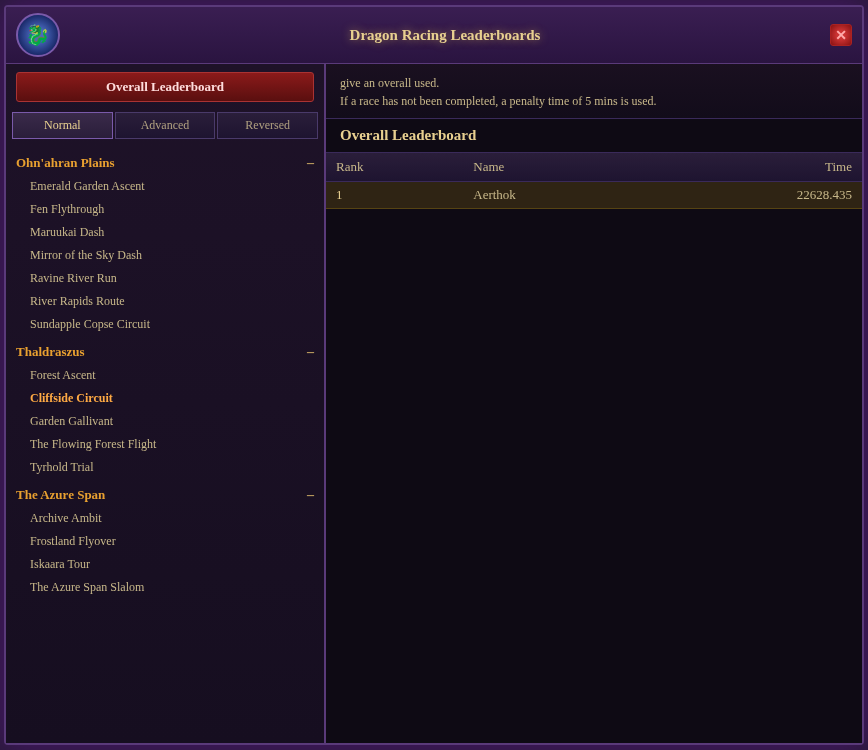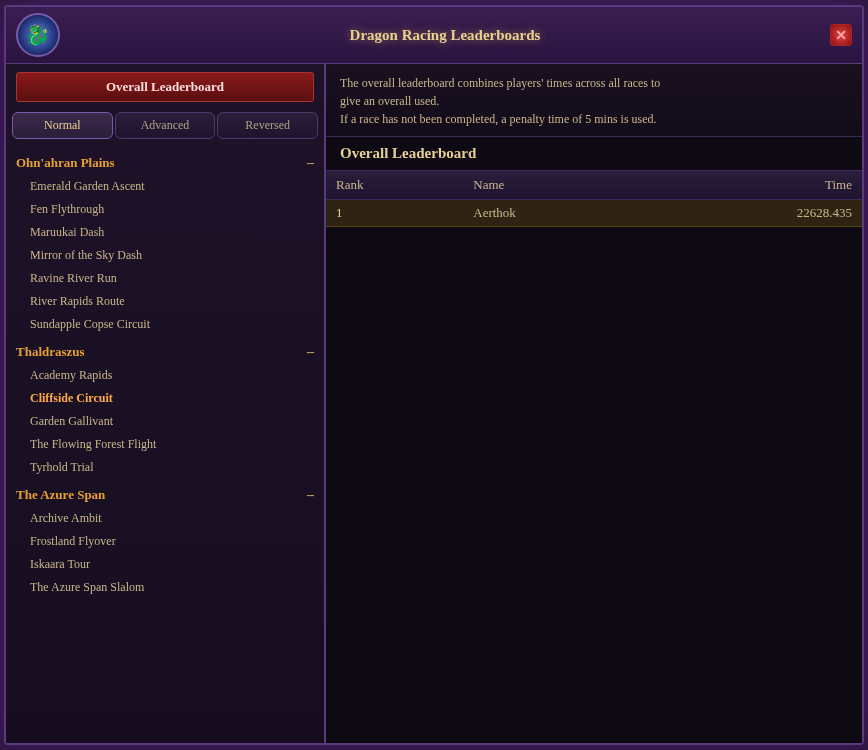--- a/index.html
+++ b/index.html
@@ -114,21 +114,21 @@
       gap: 2px;
     }
 
     .tab {
       flex: 1;
       padding: 5px 6px;
       text-align: center;
       cursor: pointer;
       font-size: 12px;
       border: 1px solid #4a3a6a;
-      border-radius: 6px;
+      border-radius: 0;
       color: #b0a080;
       background: linear-gradient(180deg, #2a1e3a 0%, #1e1430 100%);
     }
 
     .tab.active {
       background: linear-gradient(180deg, #3a2a4a 0%, #2a1e3a 100%);
       color: #e8d090;
       border-color: #7a5aaa;
     }
 
@@ -277,40 +277,39 @@
         <div class="race-item">Maruukai Dash</div>
         <div class="race-item">Mirror of the Sky Dash</div>
         <div class="race-item">Ravine River Run</div>
         <div class="race-item">River Rapids Route</div>
         <div class="race-item">Sundapple Copse Circuit</div>
 
         <div class="section-header">
           <span>Thaldraszus</span>
           <span class="collapse-btn">–</span>
         </div>
-        <div class="race-item">Academy Rapids</div>
+        <div class="race-item">Forest Ascent</div>
         <div class="race-item selected">Cliffside Circuit</div>
         <div class="race-item">Garden Gallivant</div>
         <div class="race-item">The Flowing Forest Flight</div>
         <div class="race-item">Tyrhold Trial</div>
 
         <div class="section-header">
           <span>The Azure Span</span>
           <span class="collapse-btn">–</span>
         </div>
         <div class="race-item">Archive Ambit</div>
         <div class="race-item">Frostland Flyover</div>
         <div class="race-item">Iskaara Tour</div>
         <div class="race-item">The Azure Span Slalom</div>
       </div>
     </div>
 
     <div class="right-panel">
       <div class="info-bar">
-        <div>The overall leaderboard combines players' times across all races to</div>
         <div>give an overall used.</div>
         <div>If a race has not been completed, a penalty time of 5 mins is used.</div>
       </div>
 
       <div class="leaderboard-title">Overall Leaderboard</div>
 
       <div class="table-wrapper">
         <table class="leaderboard-table">
           <thead>
             <tr>

